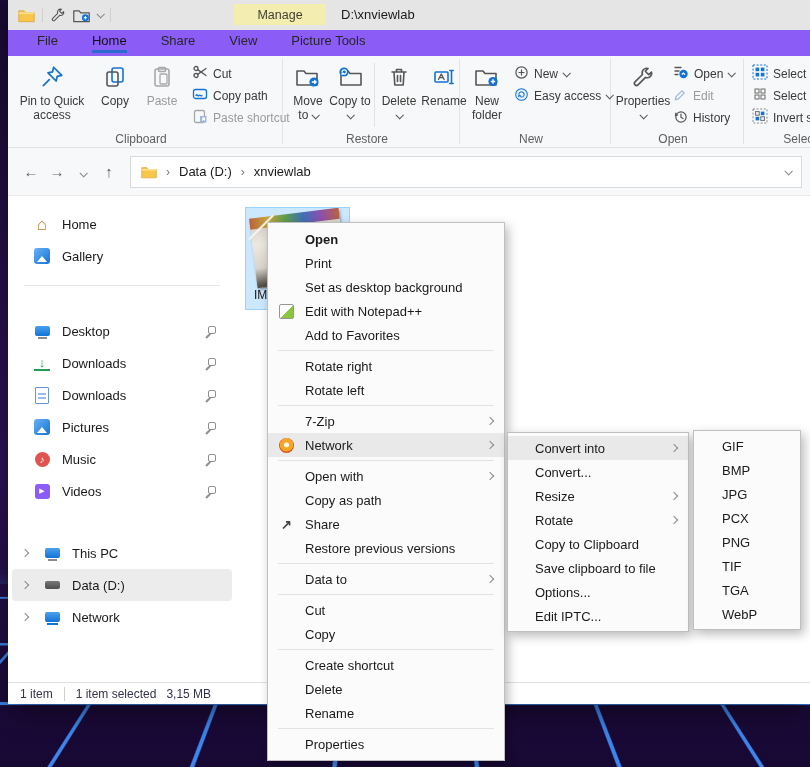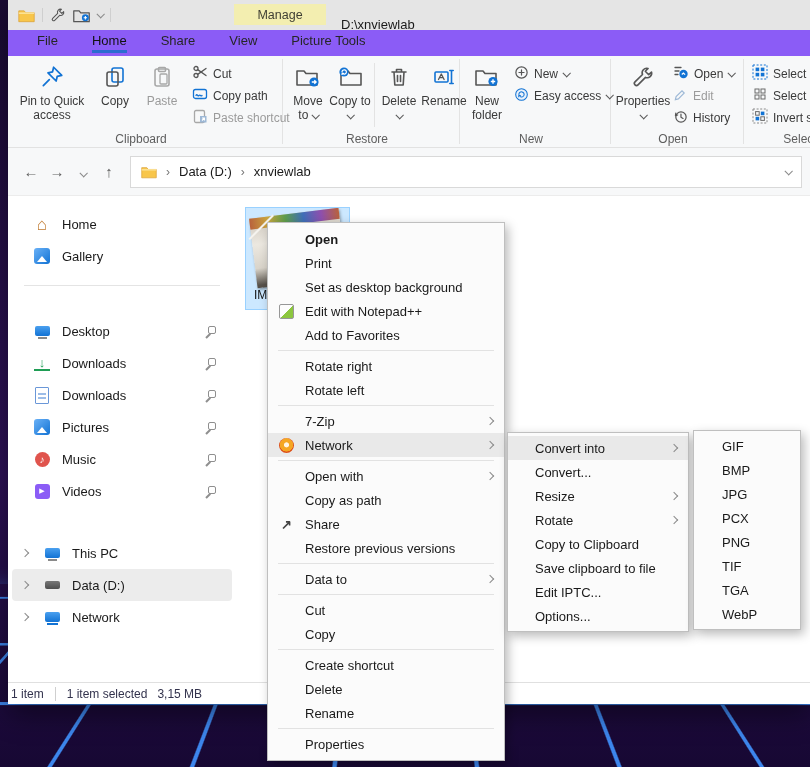--- a/index.html
+++ b/index.html
@@ -15,21 +15,21 @@
   
   #window{position:absolute;left:8px;top:0;width:802px;height:704px;background:#fff;
     box-shadow:0 10px 26px rgba(0,0,0,.45);display:flex;flex-direction:column;overflow:hidden}
   
   .titlebar{height:30px;display:flex;padding-left:10px;background:#e5e5e5;position:relative;flex:none}
   .qat{display:flex;align-items:center;gap:7px}
   .qat .bar{width:1px;height:14px;background:#cfcfcf}
   .qat svg{display:block}
   .manage-chip{position:absolute;left:226px;top:4px;width:92px;height:21px;background:#f3eeb0;
     display:flex;align-items:center;justify-content:center;font-size:12.5px;color:#3f3f33}
-  .win-title{position:absolute;left:333px;top:17px;font-size:13px;color:#1a1a1a}
+  .win-title{position:absolute;left:333px;top:7px;font-size:13px;color:#1a1a1a}
   
   .tabrow{height:26px;display:flex;align-items:flex-start;padding-left:12px;background:#8b5cf6;flex:none}
   .tab{padding:3px 17px 0;font-size:13px;color:#262626;cursor:default}
   .tab.active span{display:inline-block;border-bottom:3px solid #2b6cd0;padding-bottom:2px;color:#111}
   
   .ribbon{height:92px;background:#f7f8f9;border-bottom:1px solid #e2e2e2;display:flex;flex:none;overflow:hidden}
   .rgroup{position:relative;padding:3px 4px 16px;display:flex;flex:none}
   .rgroup-label{position:absolute;bottom:1px;left:0;right:8px;text-align:center;font-size:12px;color:#5d5d5d}
   .gsep{width:1px;background:#e3e3e3;margin:3px 0;flex:none}
   .bigbtn{display:flex;flex-direction:column;align-items:center;padding-top:3px;font-size:12px;color:#3a3a3a;flex:none}
@@ -78,21 +78,21 @@
   .si-videos::before{content:"▶";width:15px;height:15px;border-radius:3px;background:#8b5cf6;color:#fff;font-size:7px;display:flex;align-items:center;justify-content:center}
   .si-drive::before{content:"";width:15px;height:8px;background:linear-gradient(180deg,#777,#4e4e4e);border-radius:2px}
   
   .filearea{flex:1;position:relative}
   .tile{position:absolute;left:9px;top:11px;width:105px;height:103px;background:#cce8ff;border:1px solid #99d1ff;overflow:hidden}
   .photo{position:absolute;left:7px;top:5px;width:90px;height:70px;transform:rotate(-7deg);background:linear-gradient(180deg,#cfc9bf 0%,#ece8e0 38%,#d9d4ca 72%,#57514a 96%);box-shadow:1px 2px 3px rgba(0,0,0,.35)}
   .photo .strip{position:absolute;left:0;top:0;right:0;height:11px;background:linear-gradient(90deg,#b9623c,#c9a53e,#5e9e4c,#3f6fb8,#8e4fae,#b9623c)}
   .photo .glint{position:absolute;left:-6px;top:9px;width:34px;height:2px;background:#f5f3ee;transform:rotate(-38deg)}
   .tile .fname{position:absolute;left:8px;bottom:7px;font-size:12px;color:#111}
   
-  .statusbar{height:22px;border-top:1px solid #e0e0e0;display:flex;align-items:center;padding-left:3px;font-size:12px;color:#33334d;background:#fff;flex:none}
+  .statusbar{height:22px;border-top:1px solid #e0e0e0;display:flex;align-items:center;padding-left:12px;font-size:12px;color:#33334d;background:#fff;flex:none}
   .statusbar .sdiv{width:1px;height:14px;background:#cfcfcf;margin:0 11px}
   .statusbar .ssize{margin-left:10px}
   
   .menu{position:absolute;background:#fbfbfb;border:1px solid #bfbfbf;box-shadow:3px 4px 10px rgba(0,0,0,.28);padding:4px 0;z-index:30}
   #ctx-menu{left:267px;top:222px;width:238px}
   #xnshell-menu{left:507px;top:432px;width:182px;padding:3px 0;z-index:31}
   #convert-menu{left:693px;top:430px;width:108px;padding:3px 0;z-index:32}
   .mi{height:24px;display:flex;align-items:center;padding:0 12px 0 37px;font-size:13px;color:#1a1a1a;position:relative;white-space:nowrap}
   #xnshell-menu .mi{padding-left:27px}
   #convert-menu .mi{padding-left:28px}
@@ -556,25 +556,25 @@
       <span>Rotate</span>
       <span class="arrow chev cr lt"></span>
     </div>
     <div class="mi">
       <span>Copy to Clipboard</span>
     </div>
     <div class="mi">
       <span>Save clipboard to file</span>
     </div>
     <div class="mi">
+      <span>Options...</span>
+    </div>
+    <div class="mi">
       <span>Edit IPTC...</span>
     </div>
-    <div class="mi">
-      <span>Options...</span>
-    </div>
   </div>
 <div class="menu" id="convert-menu">
     <div class="mi">
       <span>GIF</span>
     </div>
     <div class="mi">
       <span>BMP</span>
     </div>
     <div class="mi">
       <span>JPG</span>

